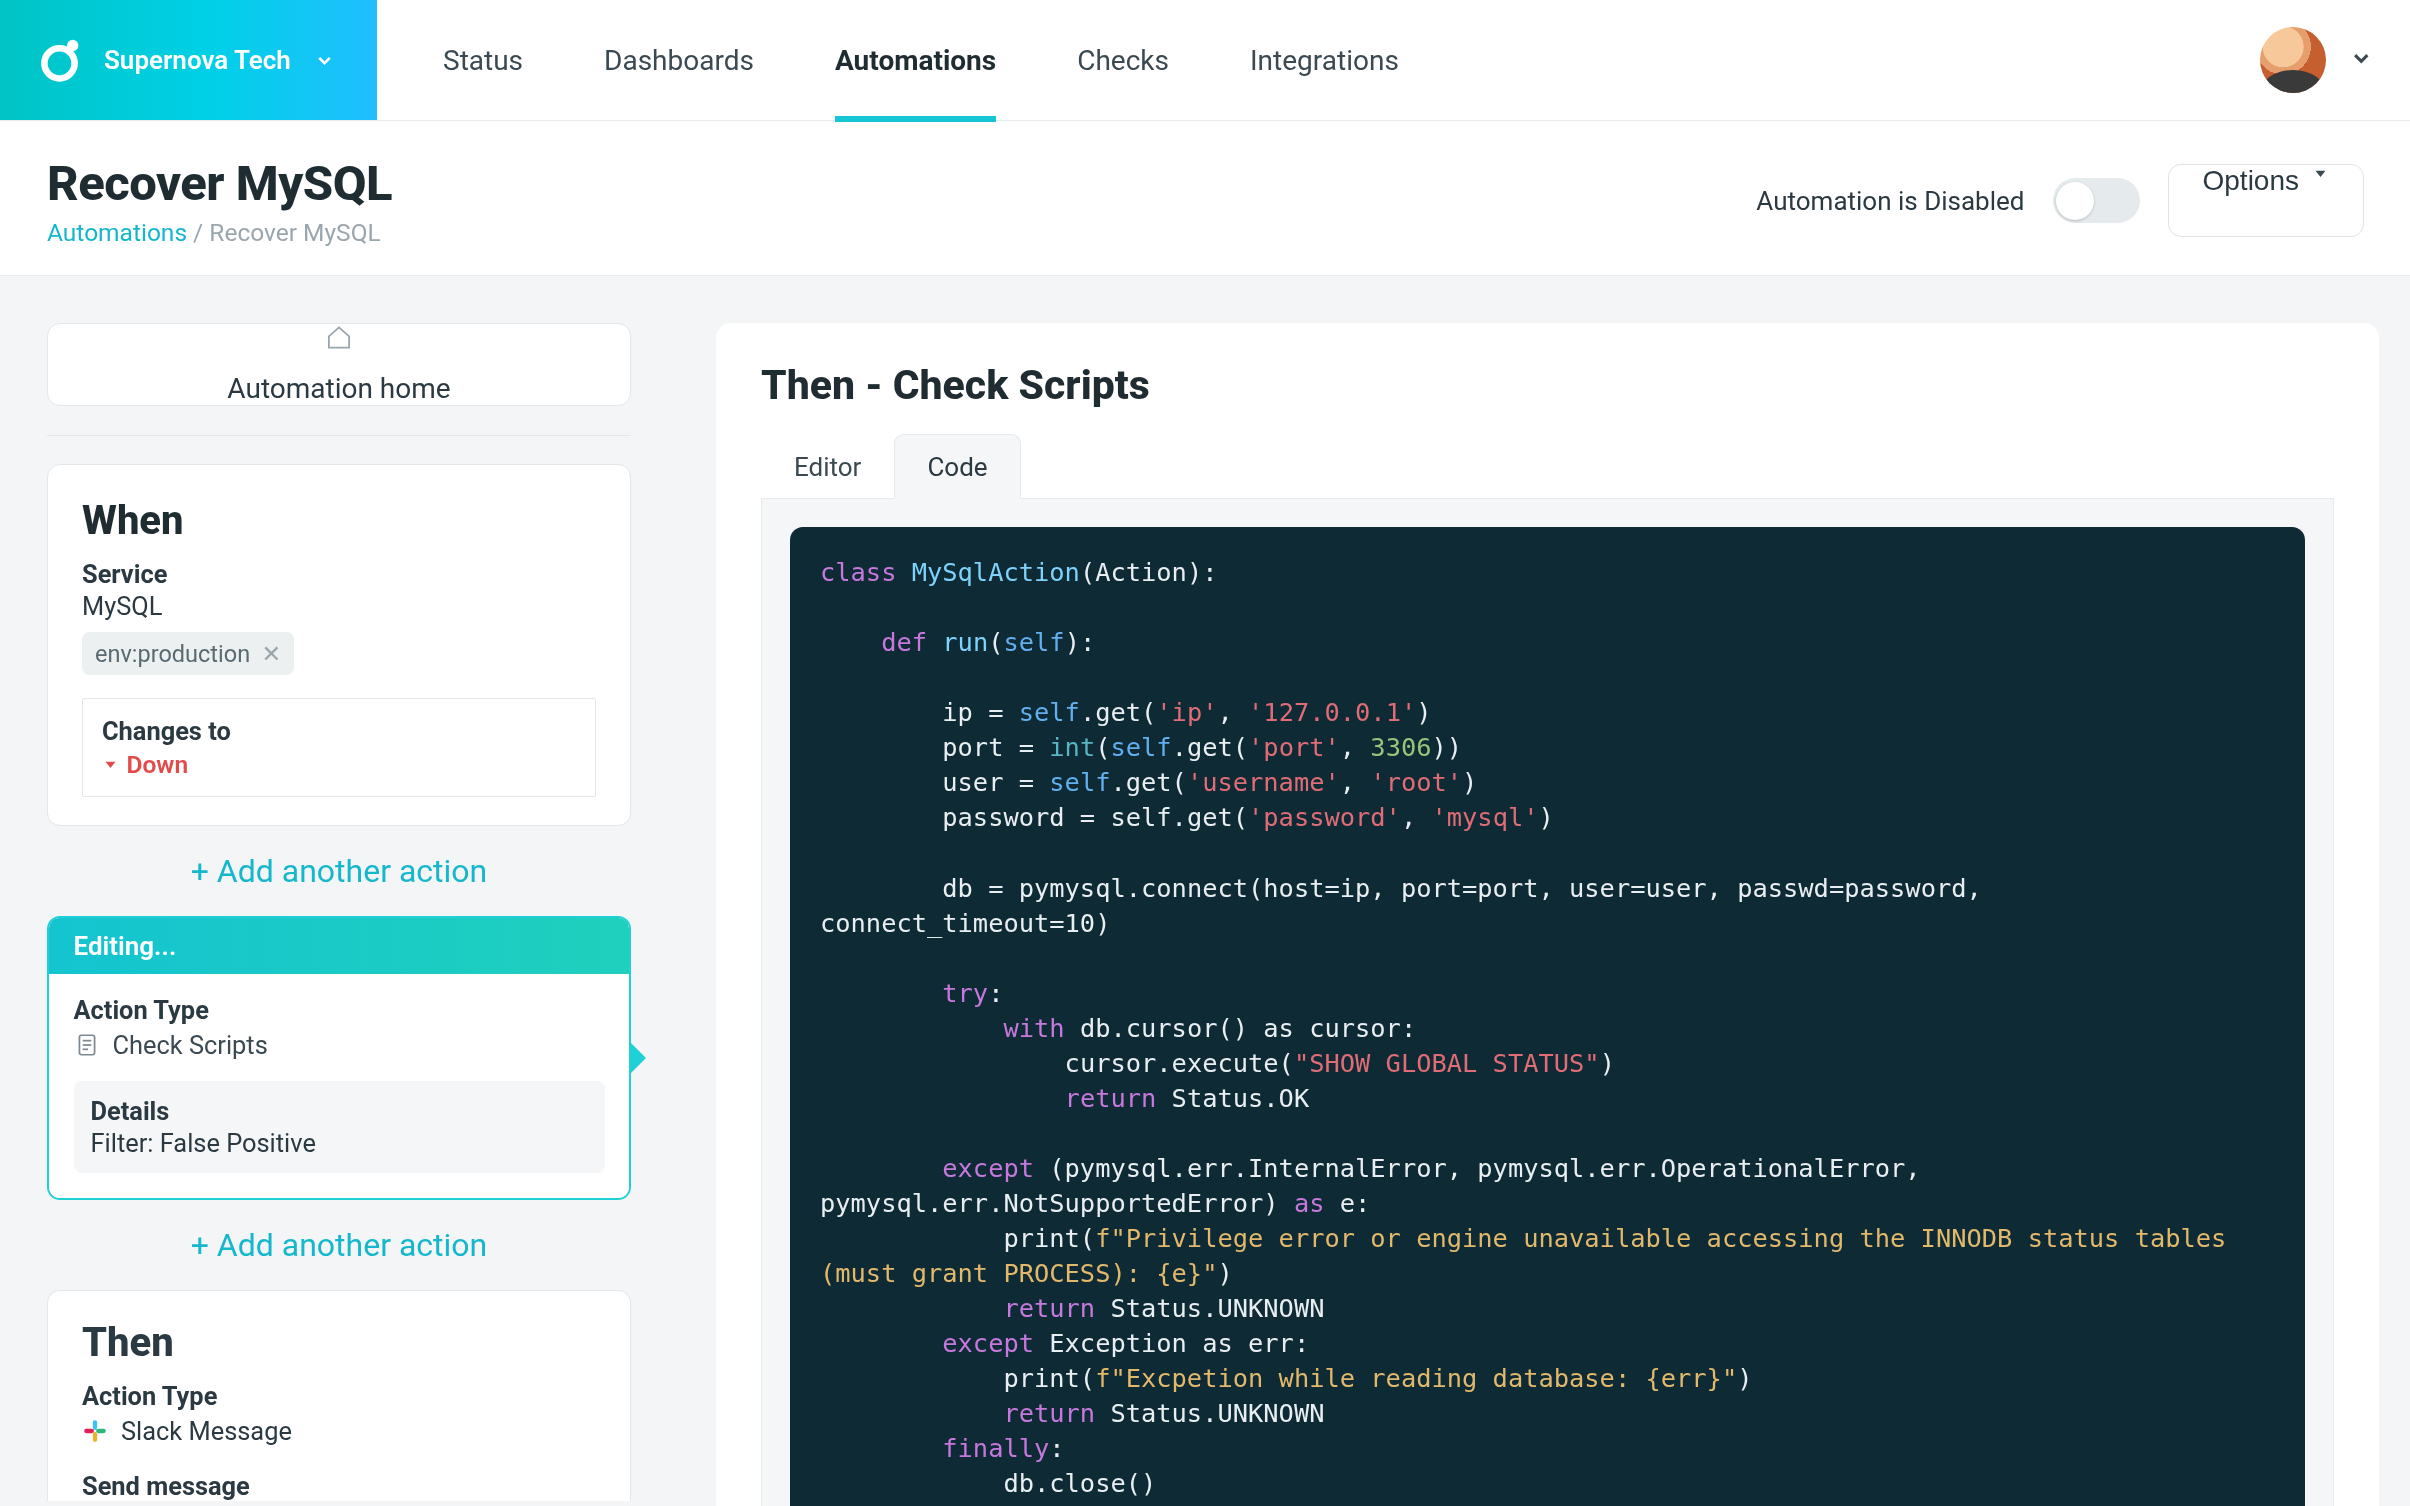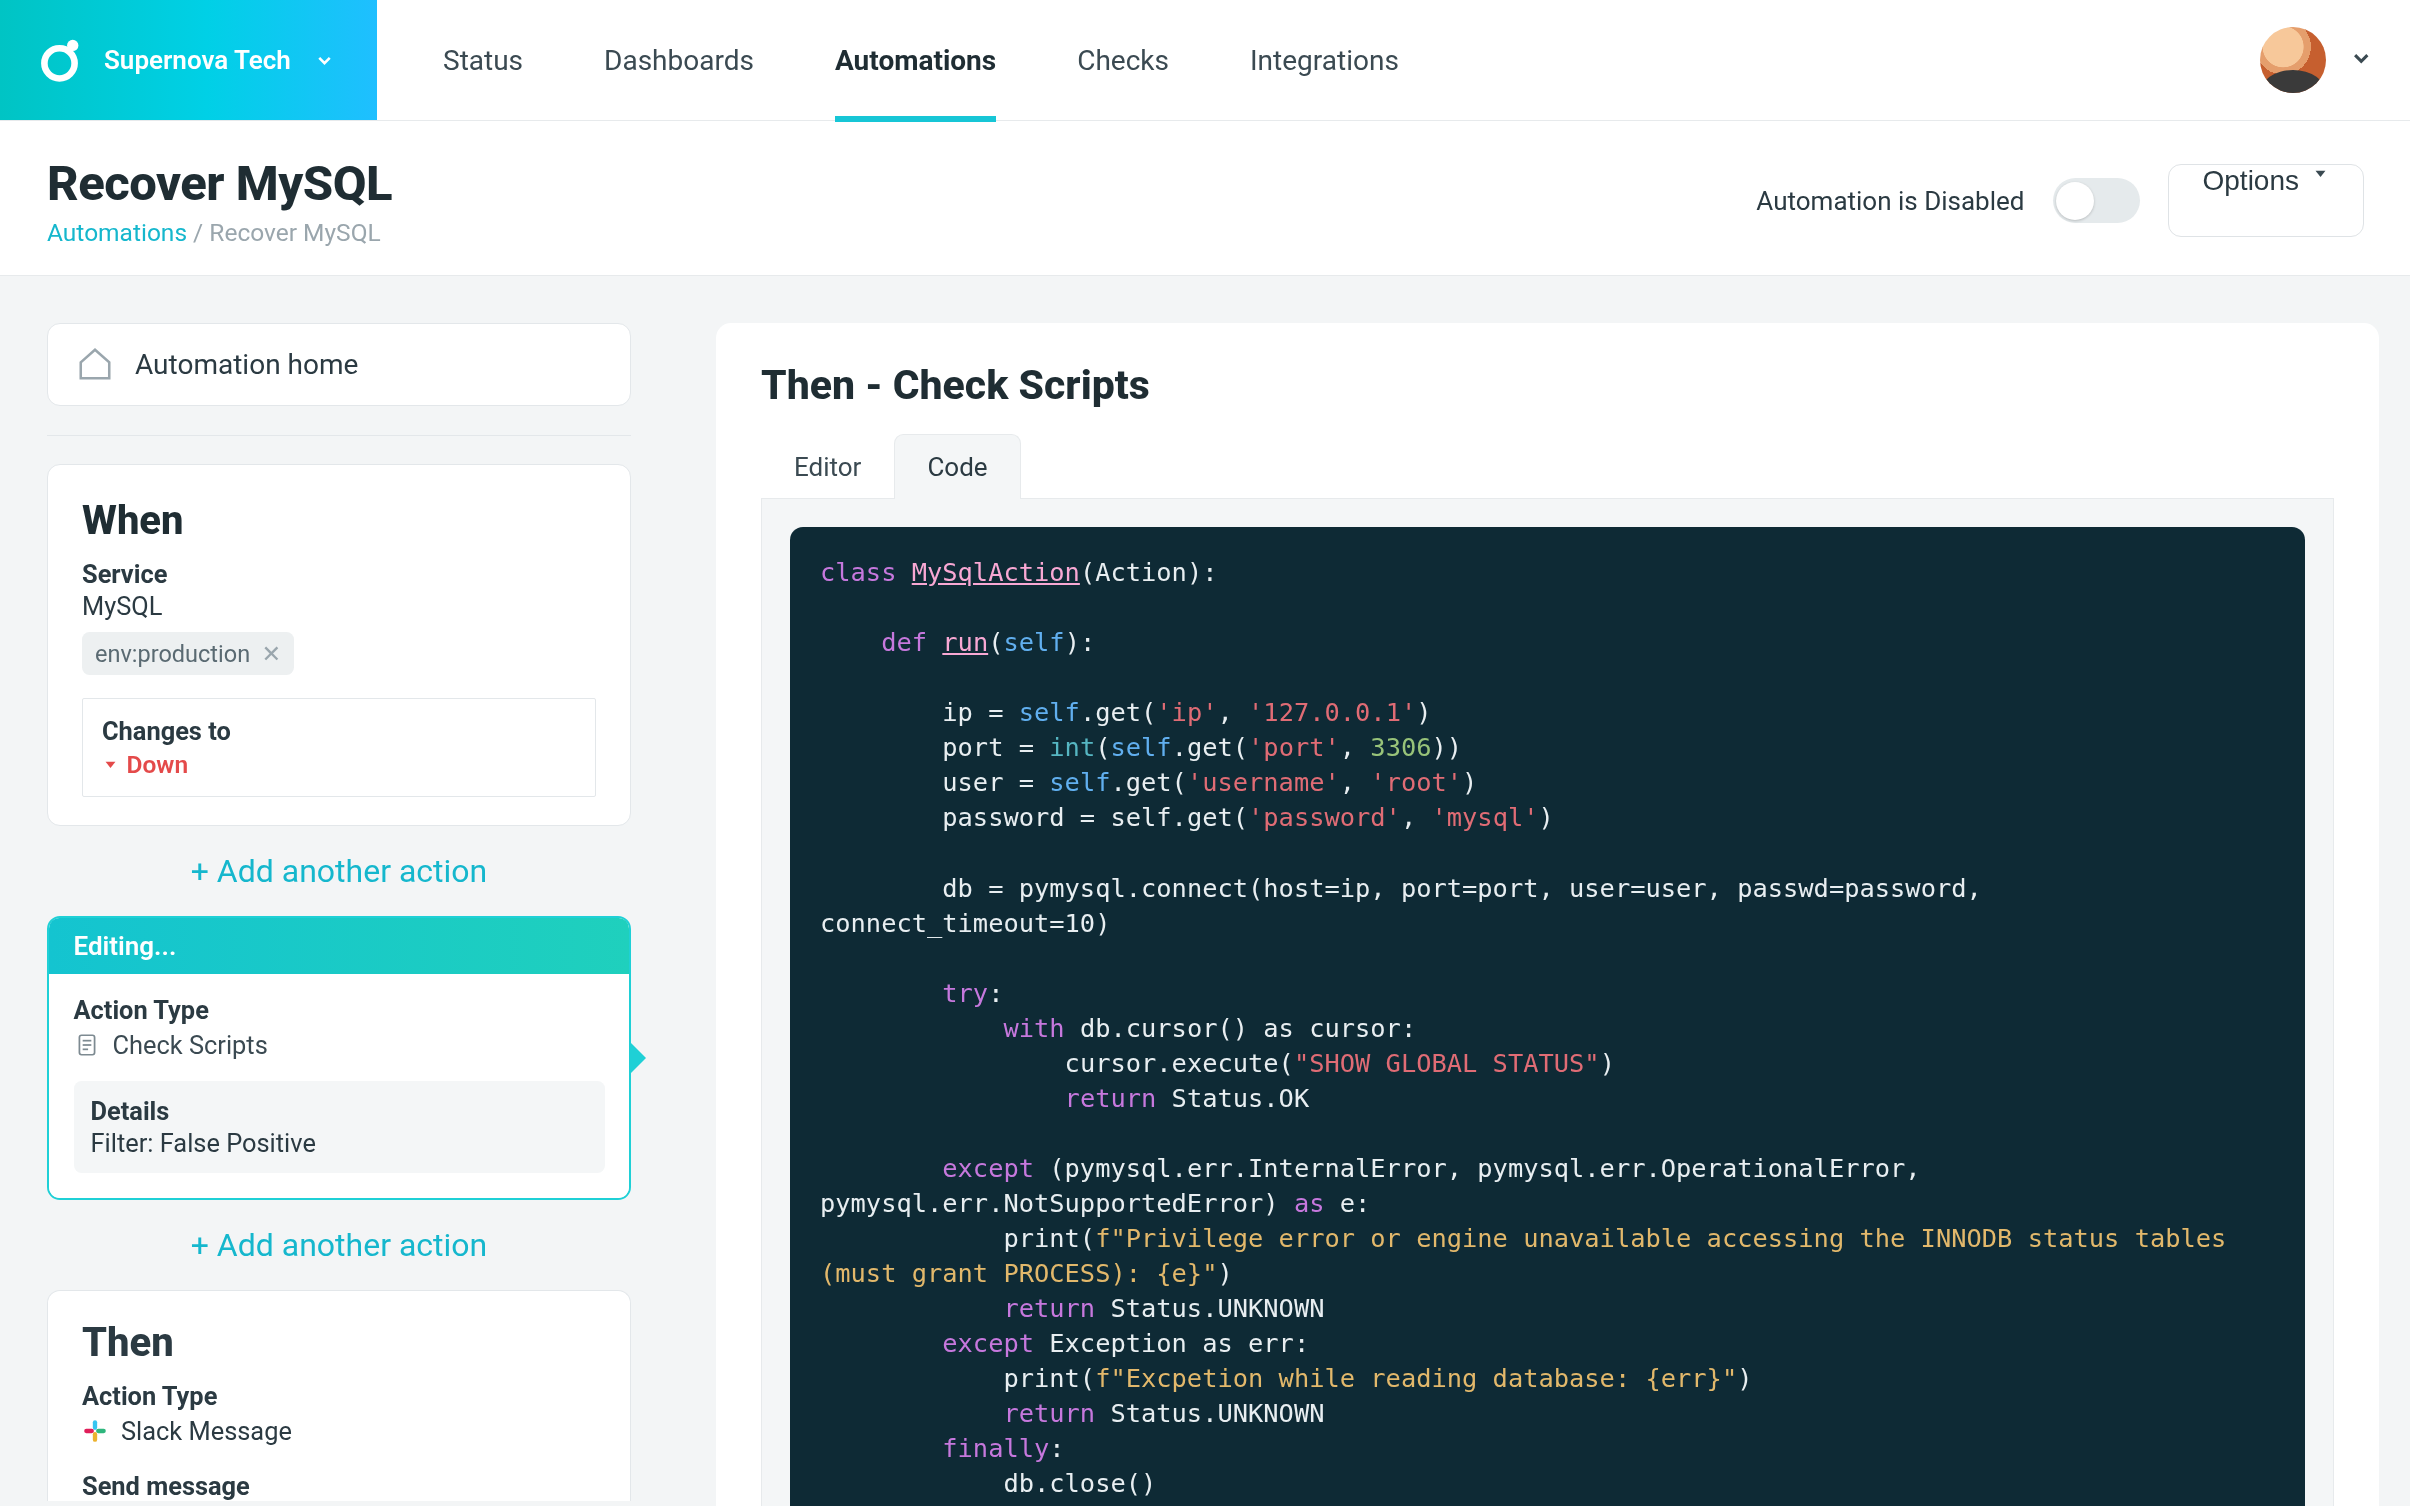--- a/index.html
+++ b/index.html
@@ -33,21 +33,21 @@
   .toggle .knob { position:absolute; top:3.8px; left:3.8px; width:38px; height:38px; background:#fff; border-radius:50%; box-shadow:0 0.9px 2.8px rgba(0,0,0,.2); }
   .options-btn { border:0.9px solid #dfe3e6; background:#fff; border-radius:13px; height:73px; padding:0 34px; font-size:28px; display:flex; align-items:flex-start; gap:13px; cursor:pointer; color:#2b3a42; }
   .options-btn svg { width:17px; height:17px; }
 
   
   .body { display:flex; gap:85px; background:#f3f5f6; padding: 47px 0 0 0; height: calc(1507px - 121px - 132px); overflow:hidden; }
   .sidebar { width: 631px; padding-left:47px; display:flex; flex-direction:column; gap:26px; }
   .main { flex:1; padding-right:32px; }
 
   .card { background:#fff; border:0.9px solid #e3e7ea; border-radius:13px; }
-  .pill { background:#fff; border:0.9px solid #e3e7ea; border-radius:13px; display:flex; align-items:center; gap:21px; height:83px; padding:0 28px; font-size:28px; cursor:pointer; color:#2b3a42; }
+  .pill { background:#fff; border:0.9px solid #e3e7ea; border-radius:13px; display:flex; align-items:center; gap:21px; height:83px; padding:0 28px; font-size:28px; cursor:pointer; color:#2b3a42;flex-direction:column; }
   .pill svg { width:38px; height:38px; stroke:#9aa6ad; }
   .divider { height:0.9px; background:#e3e7ea; margin:3.8px 0 1.9px; }
 
   .when-card { padding: 32px 34px 28px; }
   .when-card h2 { font-size:40px; font-weight:800; color:#1f2d33; margin-bottom:15px; }
   .lbl { font-size:25.4px; font-weight:700; color:#2b3a42; }
   .val { font-size:25.4px; color:#2b3a42; margin-top:1.9px; }
   .tag { display:inline-flex; align-items:flex-end; gap:11.3px; background:#edf0f1; color:#5a6a72; border-radius:7.5px; padding:7.5px 13px; font-size:23.5px; margin-top:11.3px; }
   .tag .x { color:#9aa6ad; cursor:pointer; }
   .subcard { border:0.9px solid #e3e7ea; border-radius:2px; padding:17px 19px; margin-top:22.6px; }
@@ -71,21 +71,21 @@
 
   
   .panel { background:#fff; border-radius:15px; padding: 38px 45px 32px; height: 100%; }
   .panel h2 { font-size:41px; font-weight:800; color:#1f2d33; }
   .tabs { display:flex; gap:0; margin-top:24.5px; border-bottom:0.9px solid #e7eaec; }
   .tab { font-size:26px; padding:17px 32px; cursor:pointer; color:#3b4a52; border:0.9px solid transparent; border-bottom:none; border-radius:9.4px 9.4px 0 0; position:relative; top:0.9px; background:transparent;}
   .tab.active { background:#f4f6f7; border-color:#e7eaec; color:#2b3a42;}
   .codewrap { background:#f4f6f7; border:0.9px solid #e7eaec; border-top:none; border-radius:0 0 13px 13px; padding:28px; }
   pre.code { background:#0e2a35; color:#e8eef1; border-radius:13px; padding:28px 30px; font-family: ui-monospace, SFMono-Regular, Menlo, Consolas, monospace; font-size:25.4px; line-height:1.38; white-space:pre-wrap; word-wrap:break-word; min-height:866px;}
   .tok-kw   { color:#c678dd; }   
-  .tok-fn   { color:#f9a8d4;text-decoration:underline; }   
+  .tok-fn   { color:#7dd3fc; }   
   .tok-self { color:#61afef; }
   .tok-str  { color:#e06c75; }
   .tok-num  { color:#98c379; }
   .tok-builtin { color:#56b6c2; }
   .tok-fstr { color:#e2b86b; }
 </style>
 </head>
 <body>
 
 <div class="topbar">

